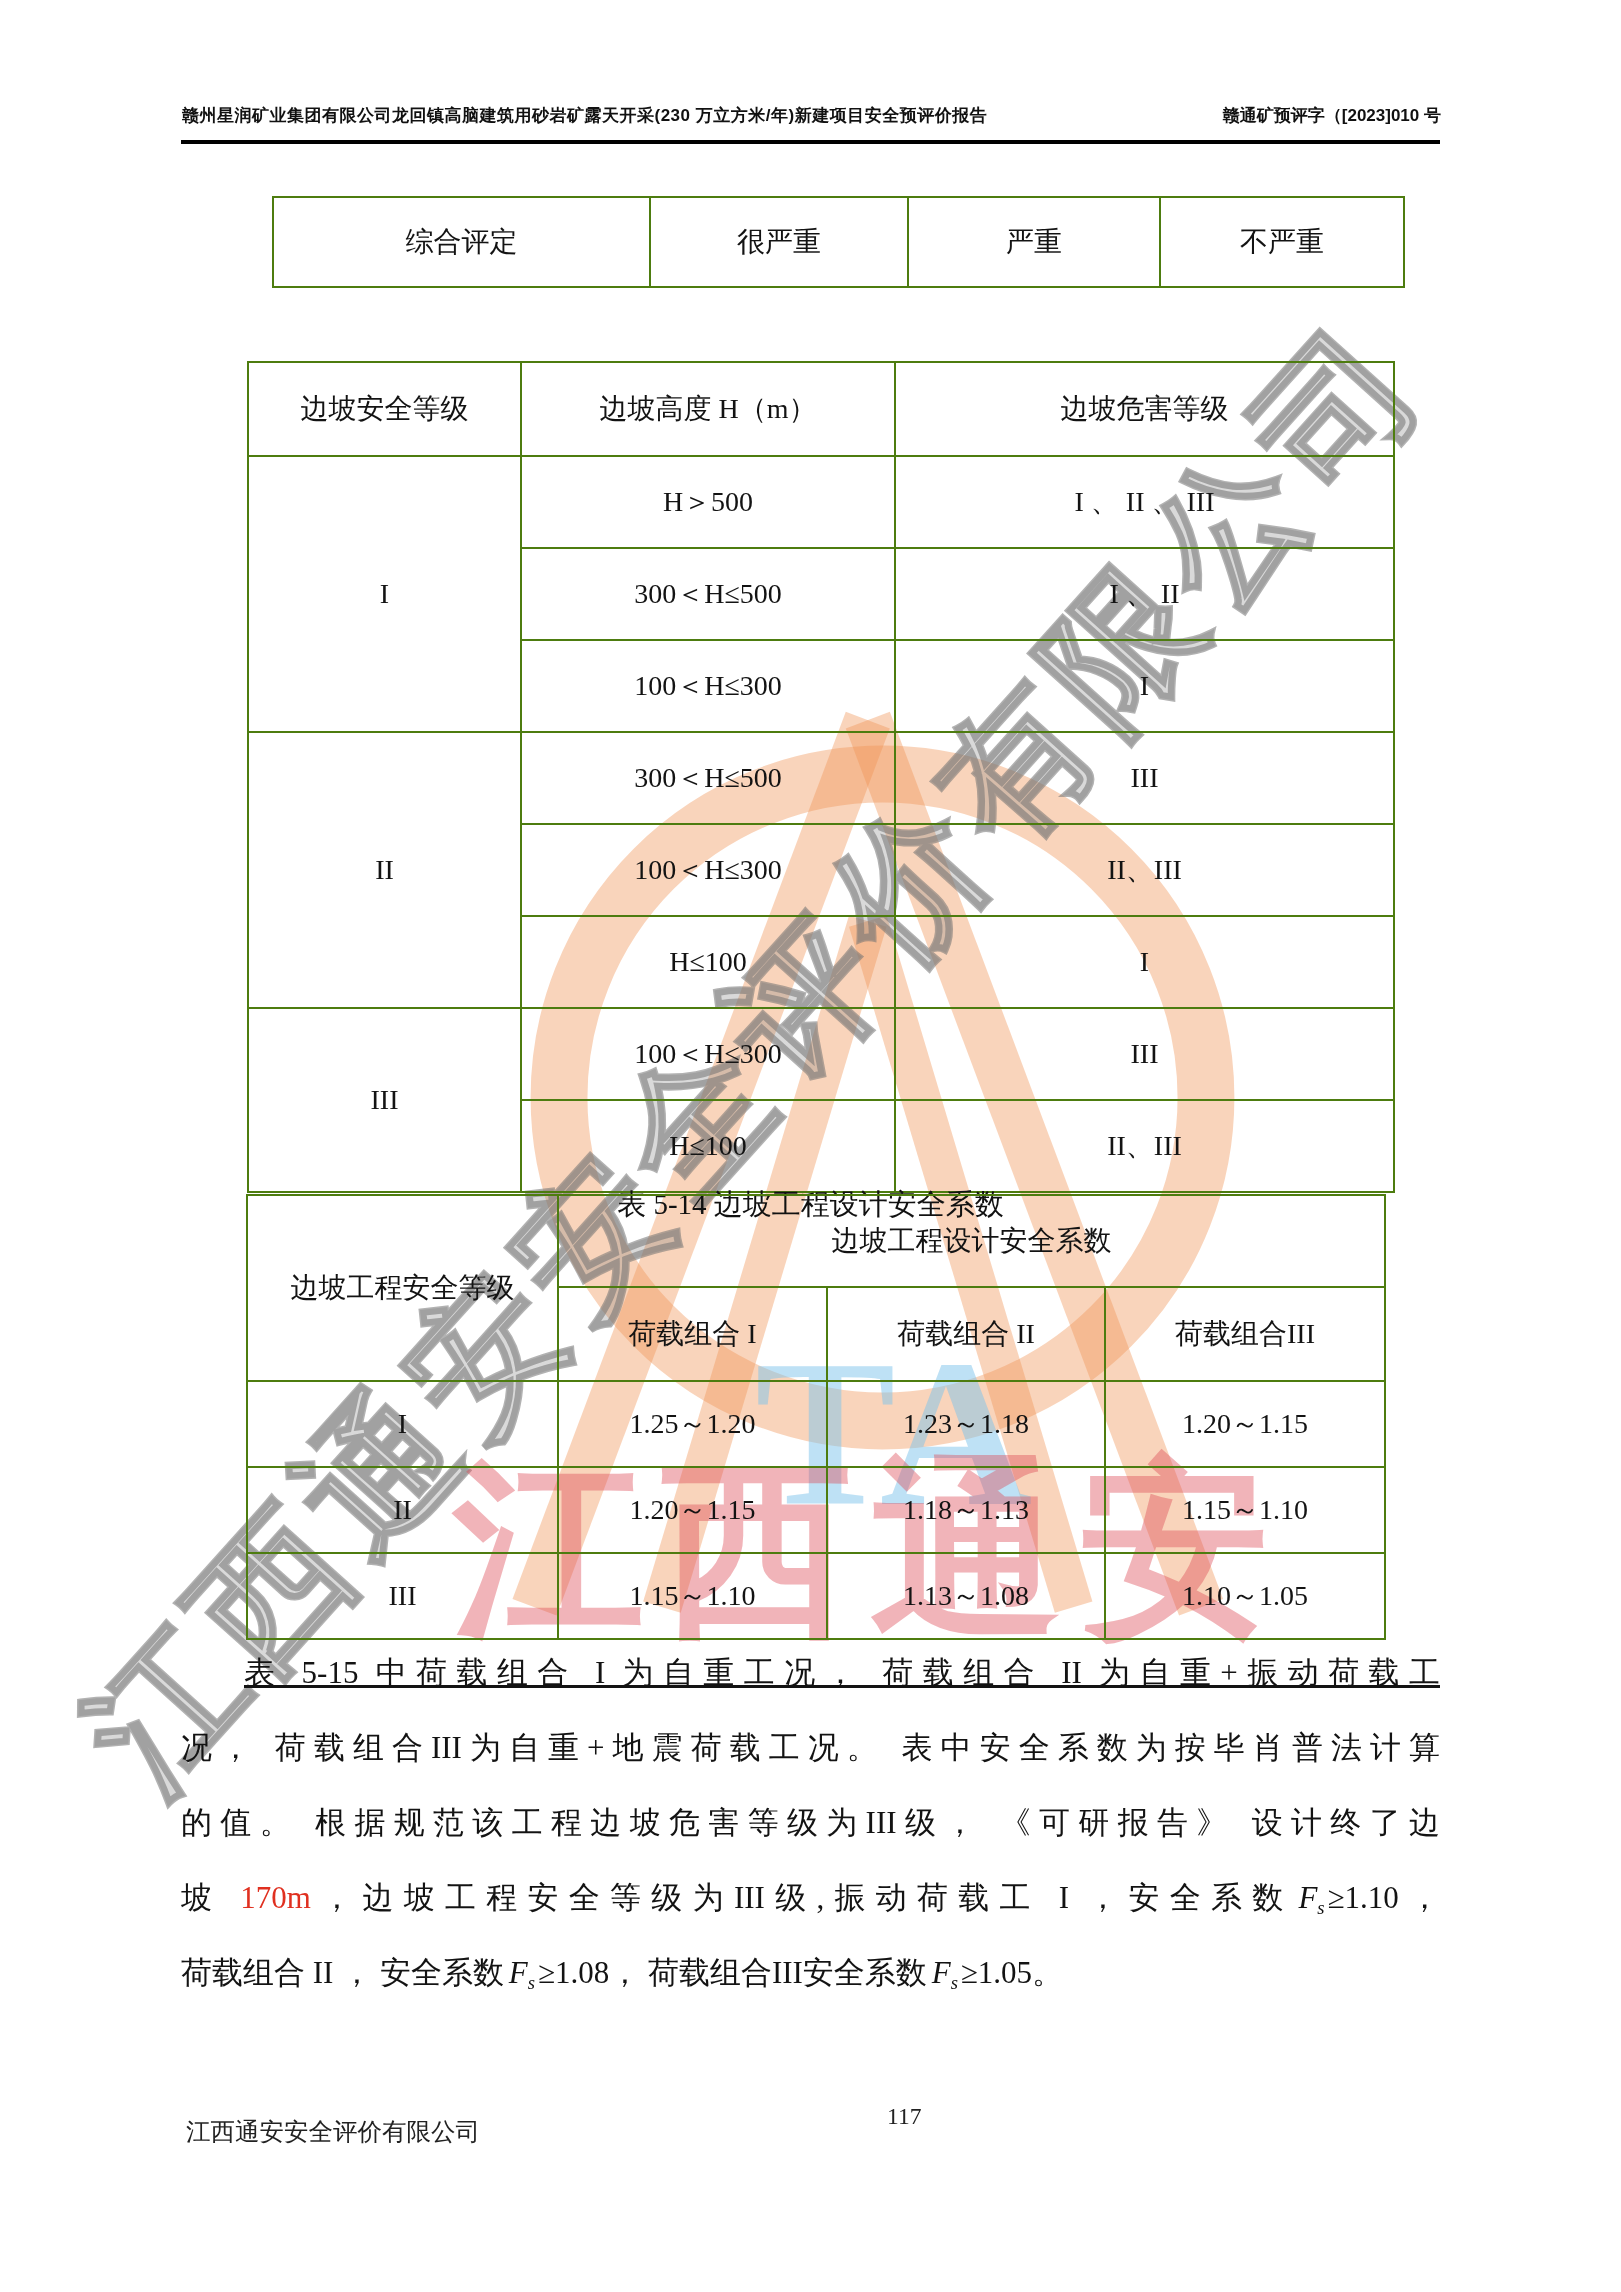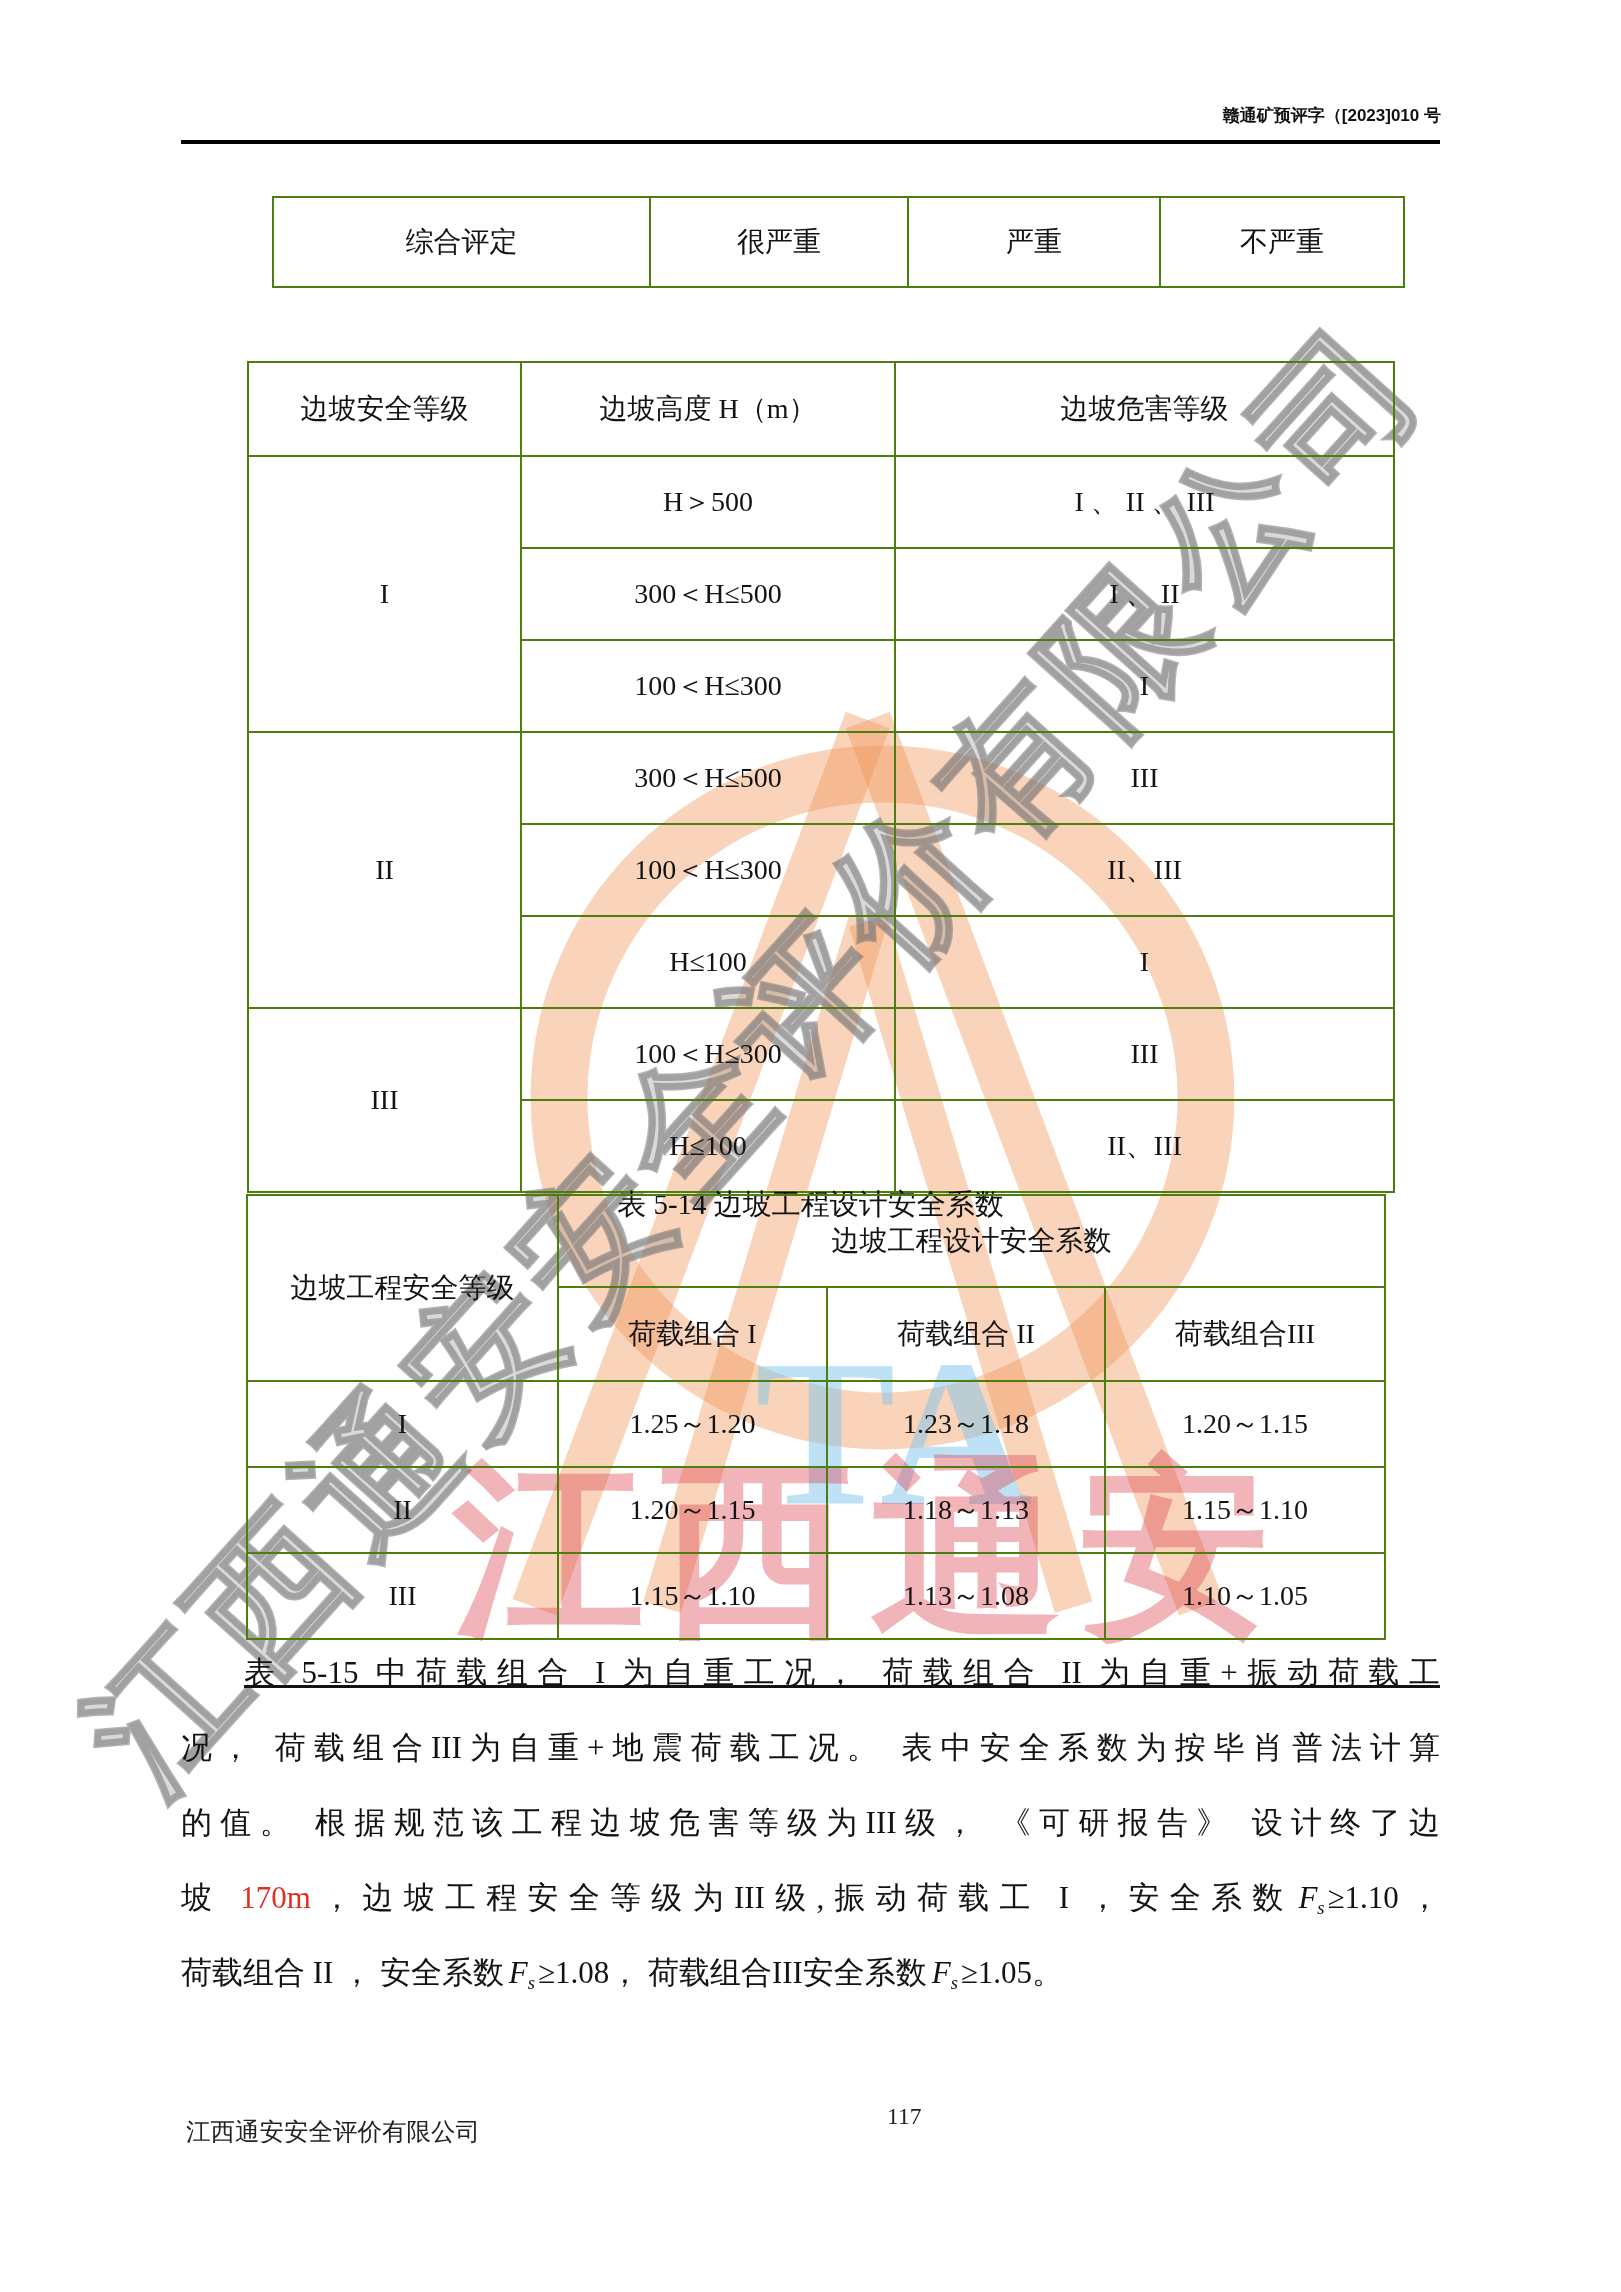--- a/index.html
+++ b/index.html
@@ -65,20 +65,21 @@
     <path d="M 415 95 L 755 1000" fill="none" stroke="rgba(239,148,85,0.40)" stroke-width="48"></path>
     <path d="M 415 300 L 205 1000" fill="none" stroke="rgba(239,148,85,0.40)" stroke-width="40"></path>
     <path d="M 415 300 L 625 1000" fill="none" stroke="rgba(239,148,85,0.40)" stroke-width="40"></path>
     <text x="300" y="895" font-size="215" font-weight="bold" fill="rgba(125,195,235,0.50)">TA</text>
   </svg>
 
   <div id="wm-gray" class="wm">江西通安安全评价有限公司</div>
 
   <div id="wm-red" class="wm">江西通安</div>
 
+  <div class="hdr-left">赣州星润矿业集团有限公司龙回镇高脑建筑用砂岩矿露天开采(230 万立方米/年)新建项目安全预评价报告</div>
   <div class="hdr-right">赣通矿预评字（[2023]010 号</div>
   <div class="hdr-rule"></div>
 
   <table id="tbl-eval" class="doc">
     <colgroup>
         <col style="width:377px">
         <col style="width:258px">
         <col style="width:252px">
         <col style="width:244px">
       </colgroup>

